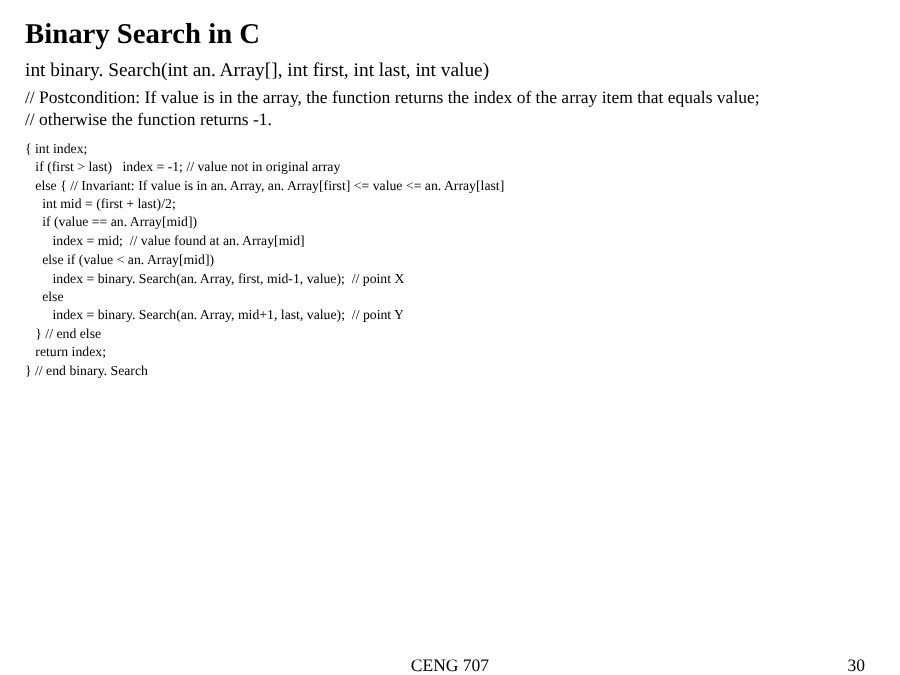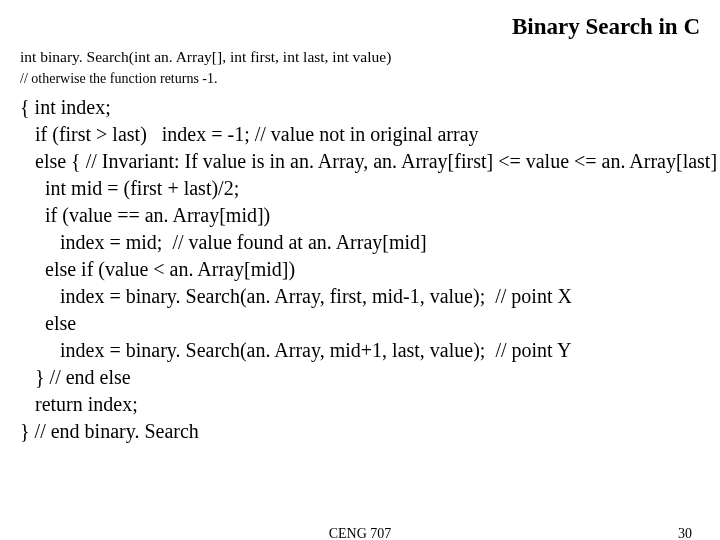--- a/index.html
+++ b/index.html
@@ -12,35 +12,35 @@
     color: #000;
     position: relative;
     box-sizing: border-box;
   }
   .slide {
     padding: 12px 20px 0 20px;
   }
   .title {
     font-size: 23px;
     font-weight: bold;
-    text-align: right;
+    text-align: left;
     margin: 2px 0 8px 0;
   }
   .signature {
     font-size: 15.5px;
     font-weight: normal;
     margin: 0 0 4px 0;
   }
   .comments {
     font-size: 14px;
     line-height: 1.28;
     margin: 0 0 6px 0;
   }
   .code {
-    font-size: 20px;
+    font-size: 11px;
     line-height: 1.35;
     white-space: pre;
   }
   .footer {
     position: absolute;
     bottom: 14px;
     left: 0;
     width: 720px;
     font-size: 14px;
   }
@@ -55,20 +55,21 @@
     right: 28px;
   }
 </style>
 </head>
 <body>
 
 <div class="slide">
   <div class="title">Binary Search in C</div>
   <div class="signature">int binary. Search(int an. Array[], int first, int last, int value)</div>
   <div class="comments">
+    <div>// Postcondition: If value is in the array, the function returns the index of the array item that equals value;</div>
     <div>// otherwise the function returns -1.</div>
   </div>
   <div class="code"><span>{ int index;</span>
 <span>   if (first &gt; last)   index = -1; // value not in original array</span>
 <span>   else { // Invariant: If value is in an. Array, an. Array[first] &lt;= value &lt;= an. Array[last]</span>
 <span>     int mid = (first + last)/2;</span>
 <span>     if (value == an. Array[mid])</span>
 <span>        index = mid;  // value found at an. Array[mid]</span>
 <span>     else if (value &lt; an. Array[mid])</span>
 <span>        index = binary. Search(an. Array, first, mid-1, value);  // point X</span>

